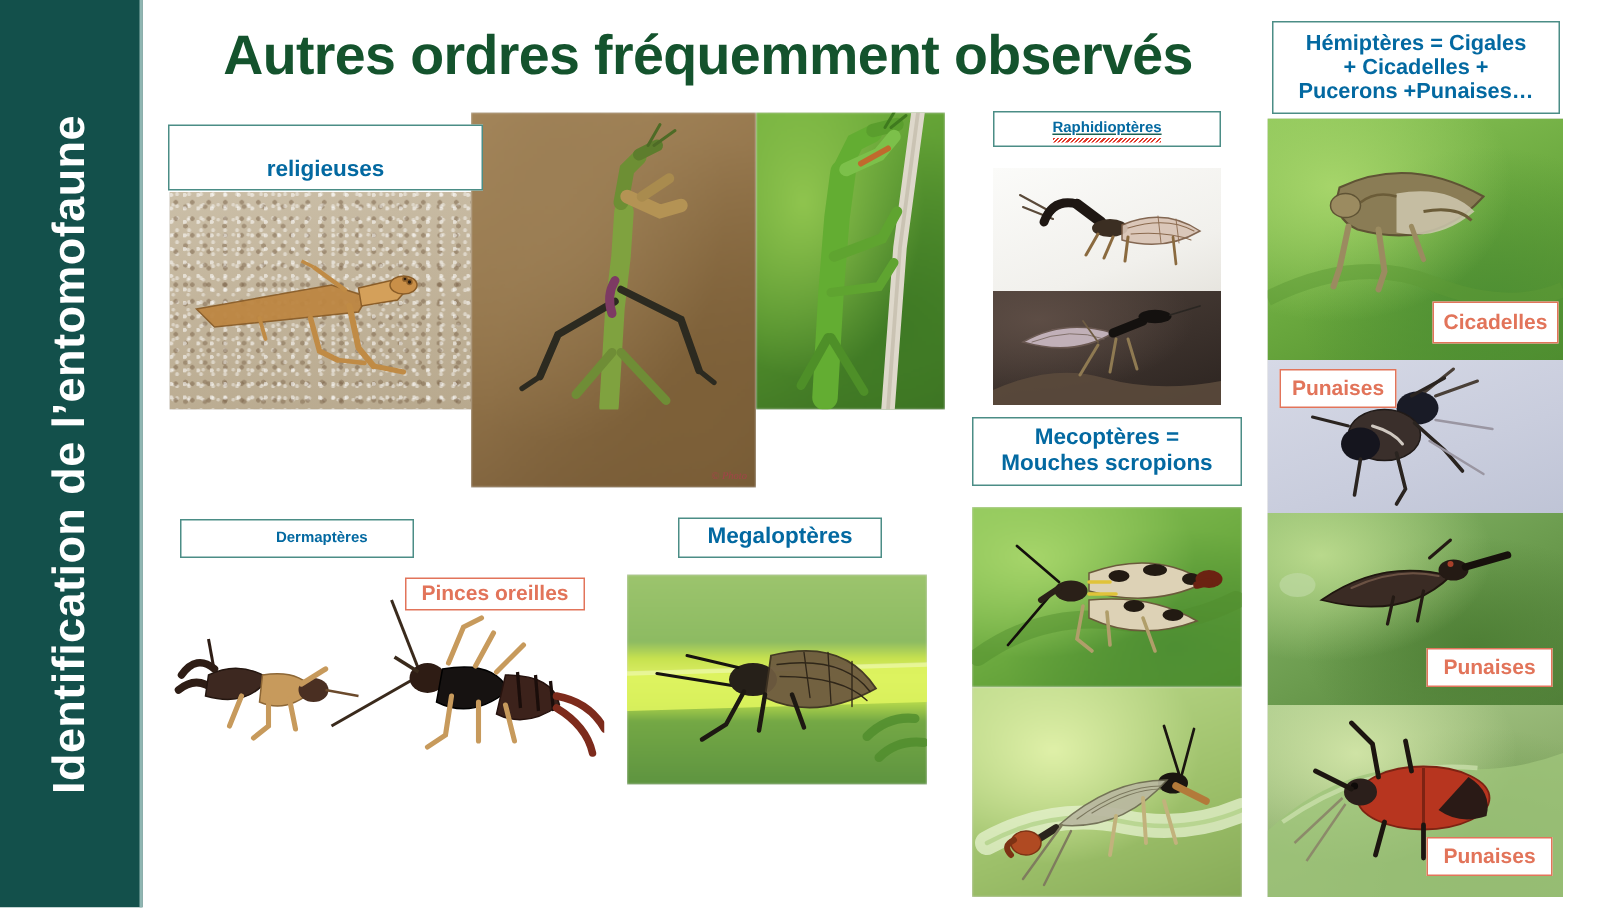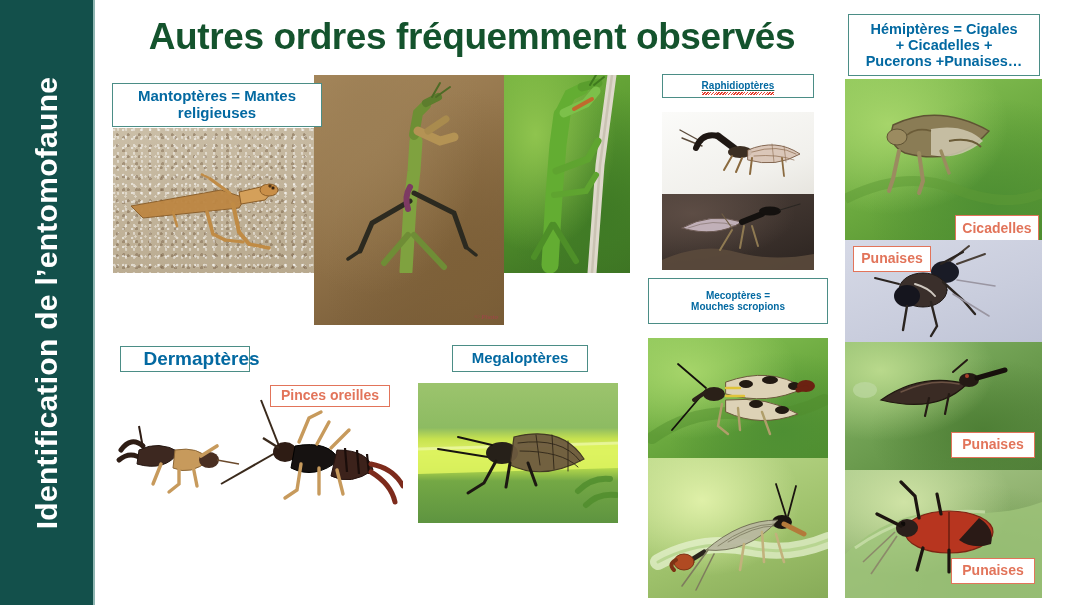--- a/index.html
+++ b/index.html
@@ -240,21 +240,21 @@
       <path d="M52 96 L84 84 L94 66" stroke="#5fa430" stroke-width="7"></path>
       <path d="M50 120 L82 116 L92 100" stroke="#5fa430" stroke-width="6"></path>
       <path d="M48 150 L30 182" stroke="#4e8f28" stroke-width="6"></path>
       <path d="M50 150 L72 186" stroke="#4e8f28" stroke-width="6"></path>
     </g>
   </svg>
 </div>
 
 <div class="tag" style="left:112px; top:83px; width:210px; height:44px; font-size:15px;">
   <span>
-    <span>Mantoptères = Mantes</span><br>
+    <br>
     <span>religieuses</span>
   </span>
 </div>
 
 <div class="tag" style="left:662px; top:74px; width:152px; height:24px; font-size:10px;">
   <span class="spellwrap"><u class="spell">Raphidioptères</u></span>
 </div>
 
 <div class="photo" style="left:662px; top:112px; width:152px; height:82px;">
   <div class="scene bg-white"></div>
@@ -311,21 +311,21 @@
       <path d="M48 46 q46 -22 96 6 q-32 36 -84 22 q-18 -8 -12 -28 Z" fill="#8a7c55" stroke="#5f5334" stroke-width="1.4"></path>
       <path d="M86 50 q34 -6 52 12 q-24 20 -52 14 Z" fill="#cfc9b0" opacity=".85" stroke="none"></path>
       <path d="M104 62 q22 -4 32 6" stroke="#6b5c38" stroke-width="2" fill="none"></path>
       <path d="M62 56 q10 -8 24 -4" stroke="#6b5c38" stroke-width="1.6" fill="none"></path>
       <ellipse cx="52" cy="58" rx="10" ry="8" fill="#9b8b60" stroke="#5f5334" stroke-width="1"></ellipse>
       <path d="M54 72 L48 100 L44 112" stroke="#9b8b60" stroke-width="4" fill="none" stroke-linecap="round"></path>
       <path d="M74 74 L78 102 L74 114" stroke="#9b8b60" stroke-width="4" fill="none" stroke-linecap="round"></path>
       <path d="M96 72 L104 94" stroke="#9b8b60" stroke-width="3.4" fill="none" stroke-linecap="round"></path>
     </g>
   </svg>
-  <div class="tag tag-coral" style="left:110px; top:136px; width:84px; height:28px; font-size:14px; position:absolute;">Cicadelles</div>
+  <div class="tag tag-coral" style="left:110px; top:122px; width:84px; height:28px; font-size:14px; position:absolute;">Cicadelles</div>
 </div>
 
 <div class="photo" style="left:845px; top:240px; width:197px; height:102px;">
   <div class="scene bg-lavender"></div>
   <svg class="scene" viewBox="0 0 197 102" preserveAspectRatio="none">
     <g fill="none" stroke-linecap="round">
       <path d="M104 22 L124 6" stroke="#4a4038" stroke-width="2"></path>
       <path d="M112 24 L140 14" stroke="#4a4038" stroke-width="2"></path>
       <ellipse cx="100" cy="32" rx="14" ry="11" fill="#191b26" stroke="none"></ellipse>
       <ellipse cx="78" cy="50" rx="24" ry="17" fill="#3a2f2b" stroke="#201a18" stroke-width="1"></ellipse>
@@ -379,21 +379,21 @@
         <path d="M104 80 L104 102"></path>
         <path d="M56 56 L32 44"></path>
       </g>
       <path d="M50 62 L18 92" stroke="#8c8a6a" stroke-width="1.6" fill="none"></path>
       <path d="M52 66 L26 104" stroke="#8c8a6a" stroke-width="1.6" fill="none"></path>
     </g>
   </svg>
   <div class="tag tag-coral" style="left:106px; top:88px; width:84px; height:26px; font-size:14px; position:absolute;">Punaises</div>
 </div>
 
-<div class="tag" style="left:648px; top:278px; width:180px; height:46px; font-size:10px;">
+<div class="tag" style="left:648px; top:278px; width:180px; height:46px; font-size:15px;">
   <span>
     <span>Mecoptères =</span><br>
     <span>Mouches scropions</span>
   </span>
 </div>
 
 <div class="photo" style="left:648px; top:338px; width:180px; height:120px;">
   <div class="scene bg-leafgreen blurwrap"></div>
   <svg class="scene" viewBox="0 0 180 120" preserveAspectRatio="none">
     <g fill="none" stroke-linecap="round">
@@ -439,21 +439,21 @@
       <path d="M28 102 q-8 4 -2 10" stroke="#7d3214" stroke-width="4"></path>
       <path d="M114 74 L116 104" stroke="#c2b27c" stroke-width="2.6"></path>
       <path d="M128 76 L136 104" stroke="#c2b27c" stroke-width="2.6"></path>
       <path d="M96 86 L92 112" stroke="#c2b27c" stroke-width="2.6"></path>
       <path d="M60 92 L34 128" stroke="#7f7c5e" stroke-width="1.6"></path>
       <path d="M66 96 L48 132" stroke="#7f7c5e" stroke-width="1.6"></path>
     </g>
   </svg>
 </div>
 
-<div class="tag" style="left:120px; top:346px; width:130px; height:26px; font-size:19px;padding-left:33px;">Dermaptères</div>
+<div class="tag" style="left:120px; top:346px; width:156px; height:26px; font-size:10px;padding-left:33px;">Dermaptères</div>
 
 <div class="tag tag-coral" style="left:270px; top:385px; width:120px; height:22px; font-size:14px;">Pinces oreilles</div>
 
 <div class="photo" style="left:113px; top:398px; width:290px; height:140px; background:transparent;">
   <svg class="scene" viewBox="0 0 290 140" preserveAspectRatio="none">
     <g>
 
       <g>
         <path d="M8 52 q10 -14 22 -4" stroke="#2e1d15" stroke-width="5" fill="none" stroke-linecap="round"></path>
         <path d="M6 62 q12 -10 24 0" stroke="#2e1d15" stroke-width="5" fill="none" stroke-linecap="round"></path>

